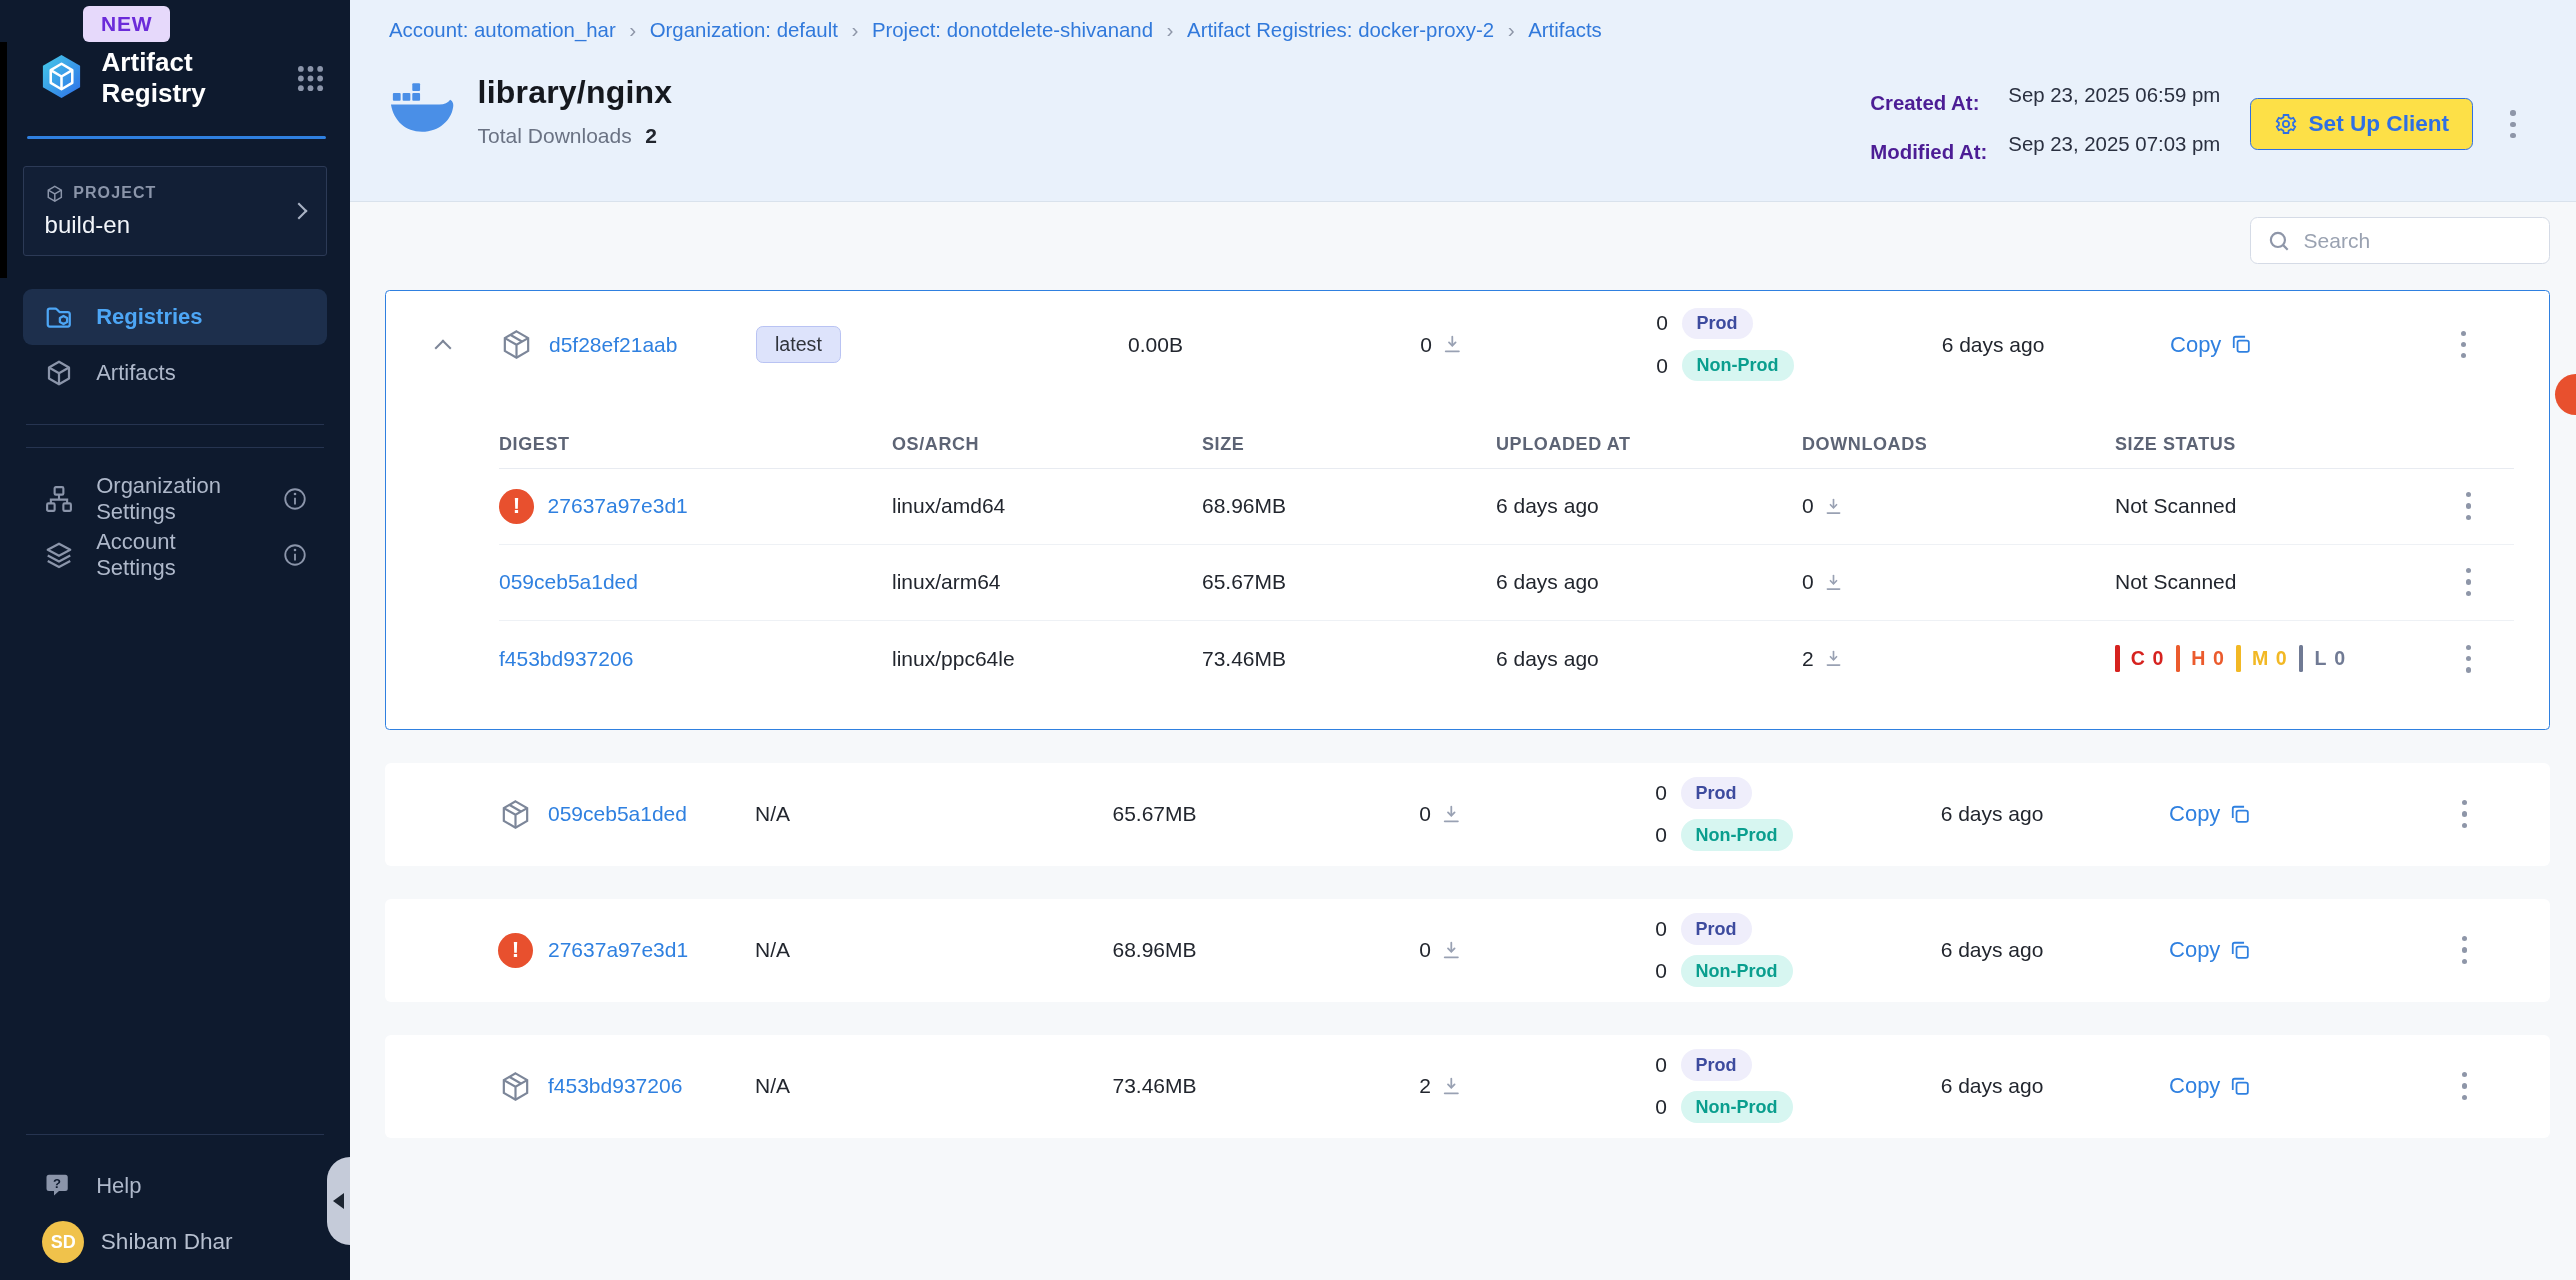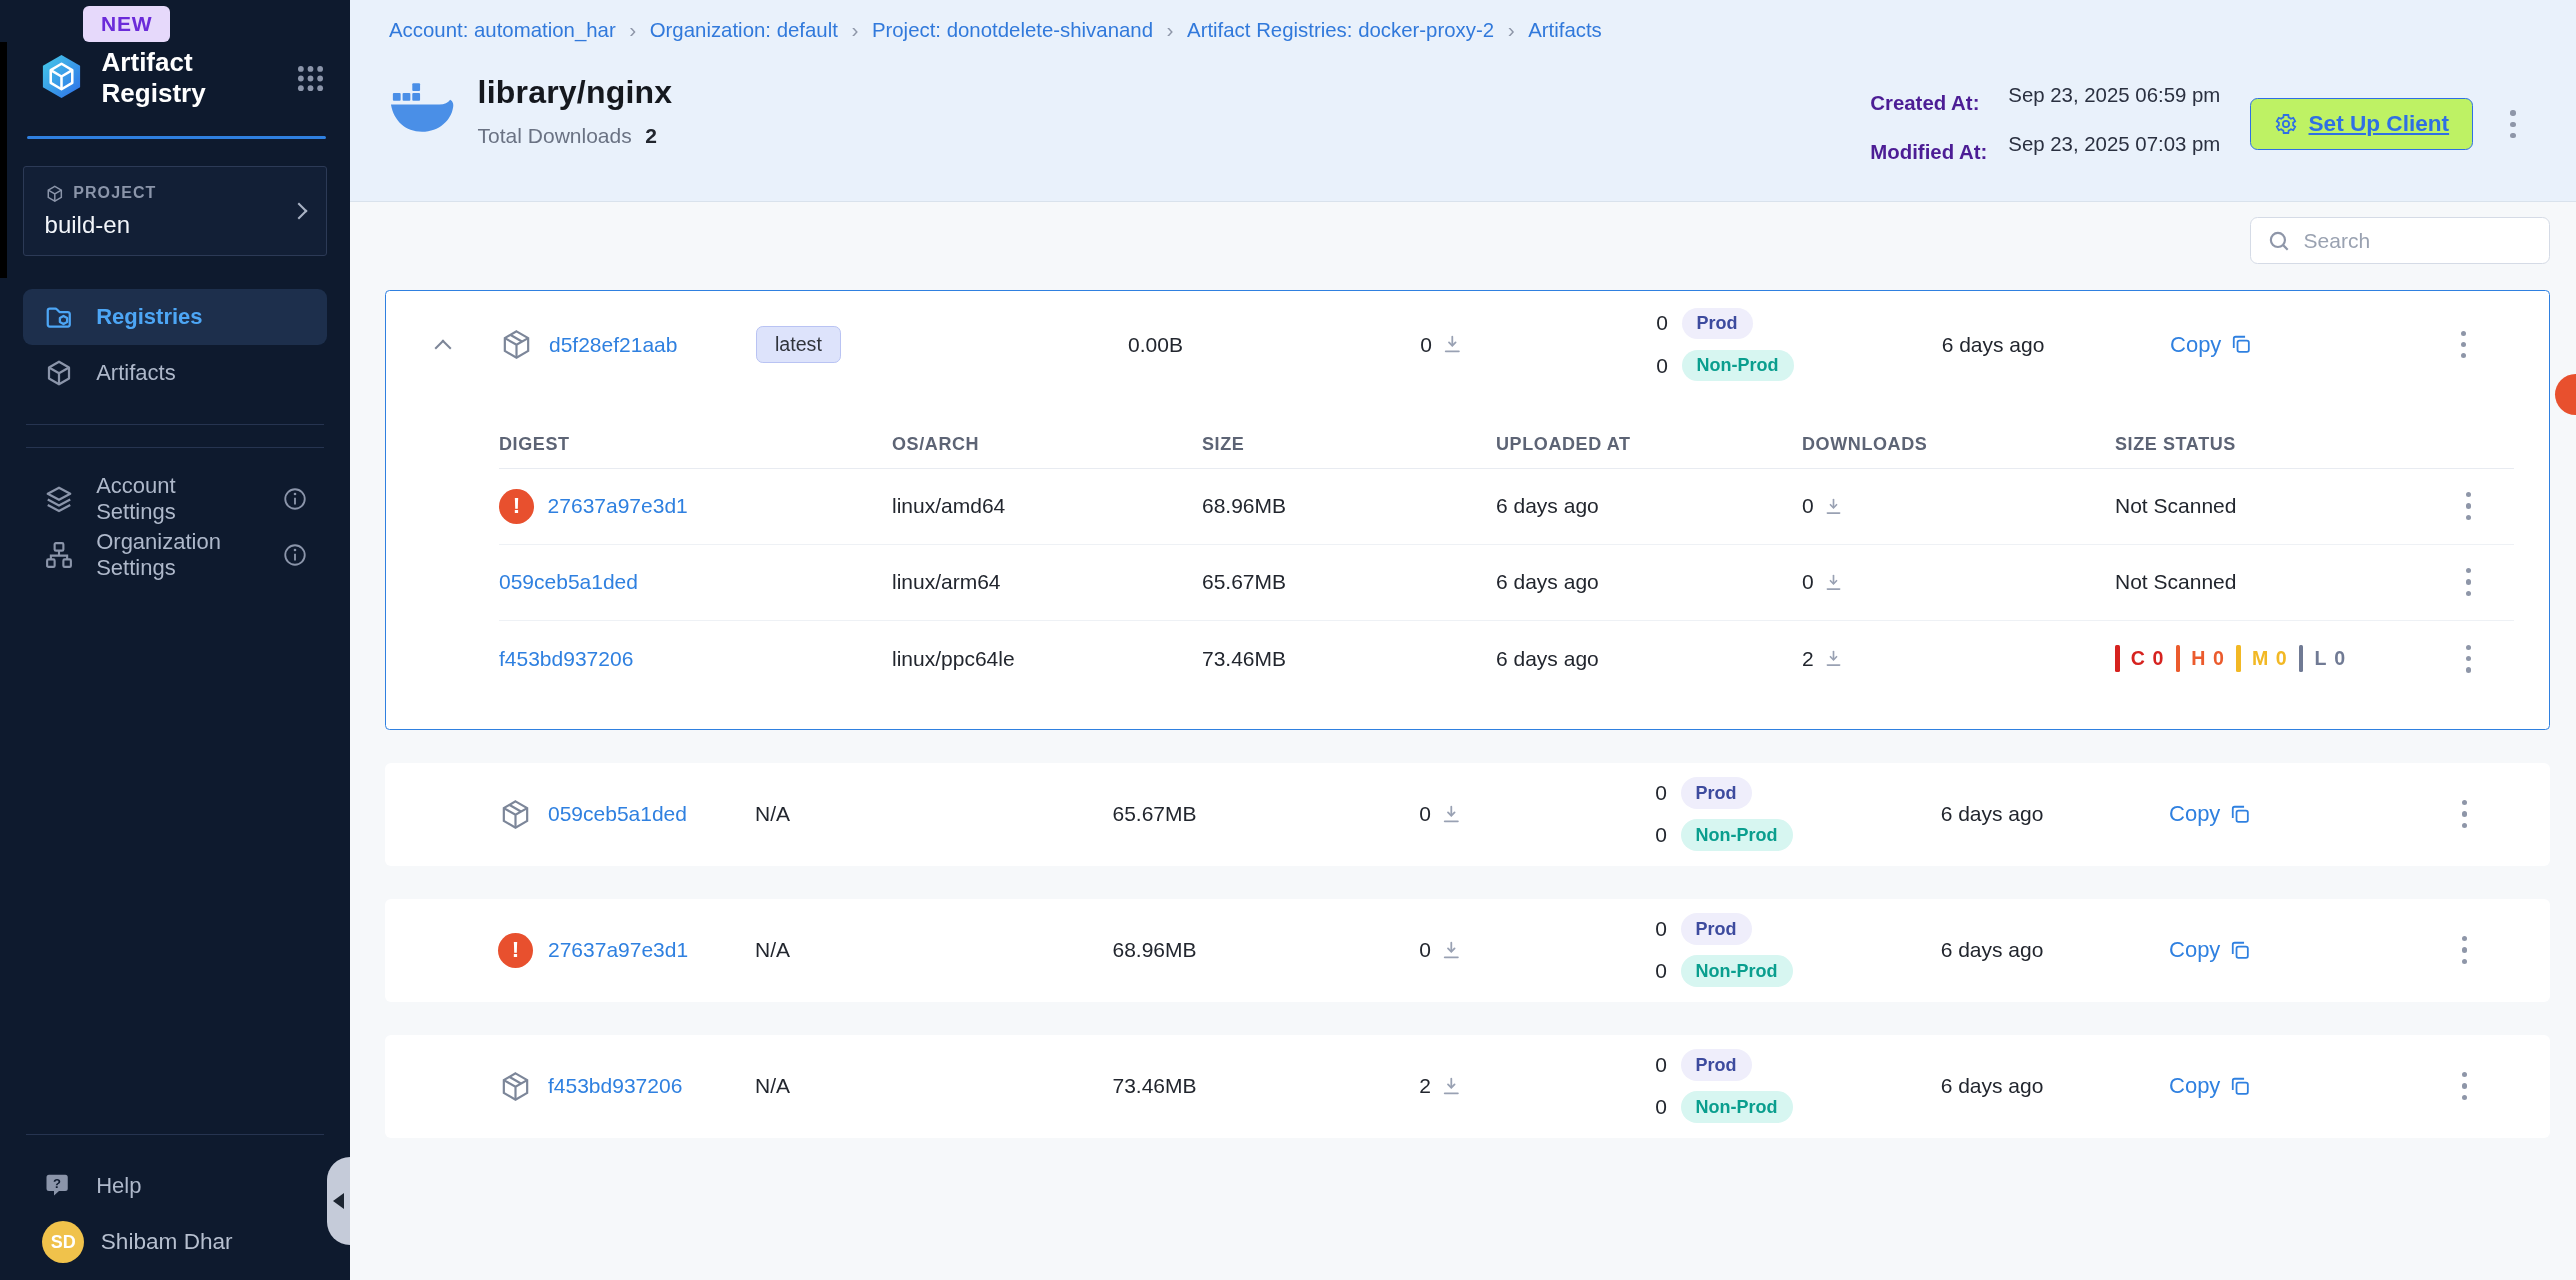--- a/index.html
+++ b/index.html
@@ -43,21 +43,21 @@
   .ph-left { display:flex; align-items:flex-start; gap:22.6px; }
   .docker-icon { display:inline-flex; margin-top:7.5px; }
   .ph-title { font-size:32px; font-weight:700; color:#15181e; letter-spacing:0.2px; }
   .ph-sub { display:flex; gap:13.6px; margin-top:13.6px; font-size:21px; }
   .tdl { color:#6a7283; }
   .tdv { color:#22262e; font-weight:700; }
   .ph-right { display:flex; align-items:center; gap:30px; margin-top:10.6px; }
   .meta { display:grid; grid-template-columns:auto auto; column-gap:21px; row-gap:18px; font-size:20.4px; }
   .m-label { font-weight:700; color:#4c1d95; text-align:left;margin-top:8px; }
   .m-val { color:#2a3040; }
-  .setup-btn { display:flex; align-items:center; gap:10.6px; background:#bef264; border:1.5px solid #2f6fe4; color:#2f6fe4; font-weight:700; font-size:22.6px; border-radius:7.5px; padding:12px 22.6px; cursor:pointer; font-family:inherit;text-decoration:underline; }
+  .setup-btn { display:flex; align-items:center; gap:10.6px; background:#fde047; border:1.5px solid #2f6fe4; color:#2f6fe4; font-weight:700; font-size:22.6px; border-radius:7.5px; padding:12px 22.6px; cursor:pointer; font-family:inherit; }
   .kebab { display:inline-flex; flex-direction:column; gap:6px; padding:4.5px 7.5px; cursor:pointer; }
   .kebab i { width:5.3px; height:5.3px; border-radius:50%; background:#8e96a8; }
 
   .content { flex:1; padding:0 26.4px 0 35px; }
   .search-row { display:flex; margin-top:15px; }
   .search-box { margin-left:auto; width:300px; height:47px; background:#fff; border:1.5px solid #d5dbe6; border-radius:7.5px; display:flex; align-items:center; gap:12px; padding:0 15px; }
   .search-box input { border:none; outline:none; flex:1; font-size:21px; font-family:inherit; color:#22262e; background:transparent; }
   .search-box input::placeholder { color:#9aa2b1; }
 
   
@@ -205,45 +205,45 @@
         <span class="nav-label">Artifacts</span>
       </div>
 
       <div class="side-div"></div>
 
 
       <div class="side-div"></div>
 
       <div class="nav-item">
         <span class="nav-icon">
-          <svg viewBox="0 0 24 24" width="30" height="30" fill="none" stroke="currentColor" stroke-width="1.8" stroke-linejoin="round">
-              <path d="m12 3 9 4.8-9 4.8L3 7.8Z"></path>
-              <path d="m3 12.4 9 4.8 9-4.8"></path>
-              <path d="m3 16.8 9 4.8 9-4.8"></path>
-            </svg>
-        </span>
-        <span class="nav-label">Account Settings</span>
+          <svg viewBox="0 0 24 24" width="30" height="30" fill="none" stroke="currentColor" stroke-width="1.7">
+              <rect x="8.5" y="2.5" width="7" height="6" rx="1"></rect>
+              <rect x="2.5" y="15.5" width="6" height="6" rx="1"></rect>
+              <rect x="15.5" y="15.5" width="6" height="6" rx="1"></rect>
+              <path d="M12 8.5v4M5.5 15.5v-3h13v3"></path>
+            </svg>
+        </span>
+        <span class="nav-label">Organization Settings</span>
         <span class="info-ic">
           <svg viewBox="0 0 24 24" width="26" height="26" fill="none" stroke="currentColor" stroke-width="1.7">
               <circle cx="12" cy="12" r="9"></circle>
               <path d="M12 10.8V17"></path>
               <circle cx="12" cy="7.4" r="1.2" fill="currentColor" stroke="none"></circle>
             </svg>
         </span>
       </div>
       <div class="nav-item">
         <span class="nav-icon">
-          <svg viewBox="0 0 24 24" width="30" height="30" fill="none" stroke="currentColor" stroke-width="1.7">
-              <rect x="8.5" y="2.5" width="7" height="6" rx="1"></rect>
-              <rect x="2.5" y="15.5" width="6" height="6" rx="1"></rect>
-              <rect x="15.5" y="15.5" width="6" height="6" rx="1"></rect>
-              <path d="M12 8.5v4M5.5 15.5v-3h13v3"></path>
-            </svg>
-        </span>
-        <span class="nav-label">Organization Settings</span>
+          <svg viewBox="0 0 24 24" width="30" height="30" fill="none" stroke="currentColor" stroke-width="1.8" stroke-linejoin="round">
+              <path d="m12 3 9 4.8-9 4.8L3 7.8Z"></path>
+              <path d="m3 12.4 9 4.8 9-4.8"></path>
+              <path d="m3 16.8 9 4.8 9-4.8"></path>
+            </svg>
+        </span>
+        <span class="nav-label">Account Settings</span>
         <span class="info-ic">
           <svg viewBox="0 0 24 24" width="26" height="26" fill="none" stroke="currentColor" stroke-width="1.7">
               <circle cx="12" cy="12" r="9"></circle>
               <path d="M12 10.8V17"></path>
               <circle cx="12" cy="7.4" r="1.2" fill="currentColor" stroke="none"></circle>
             </svg>
         </span>
       </div>
     </nav>
 

